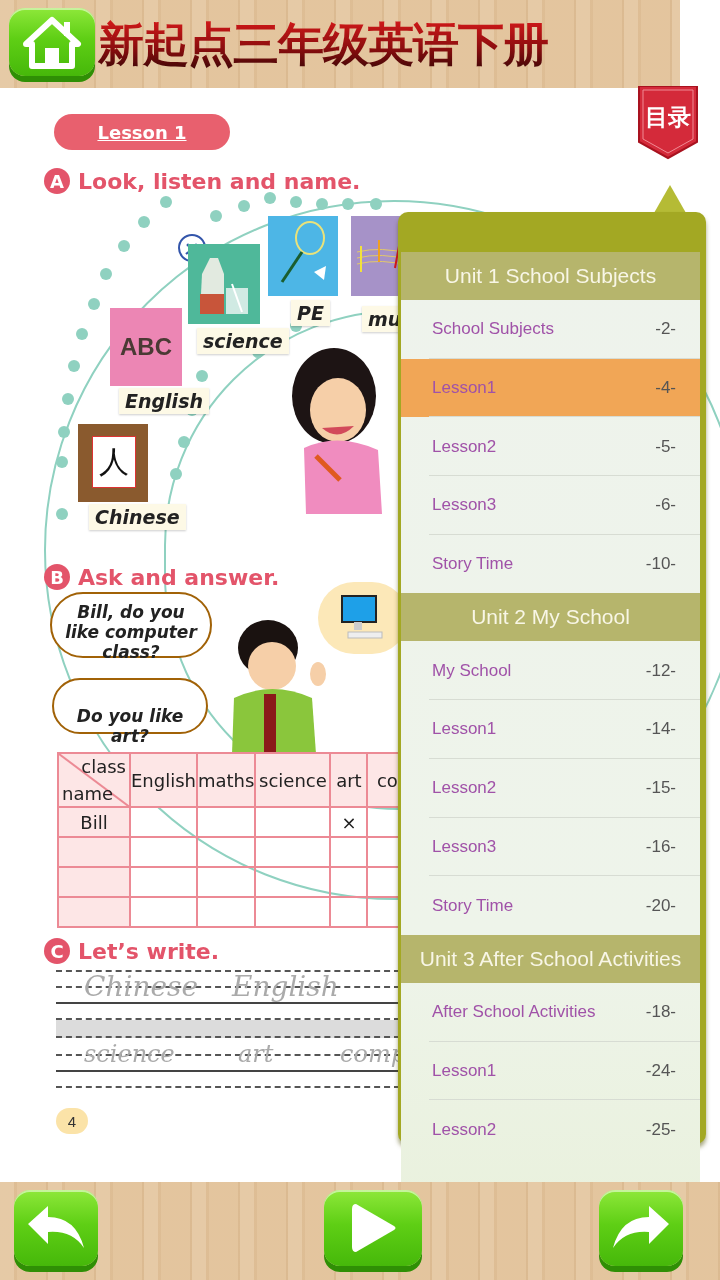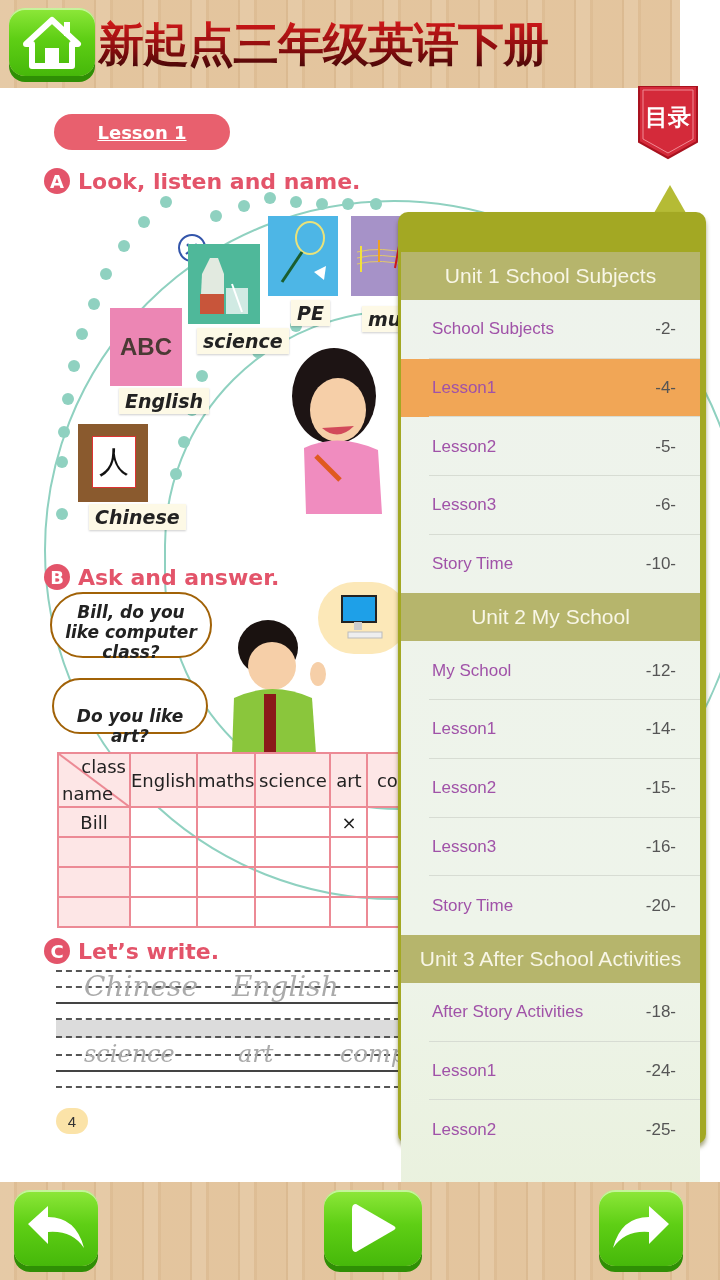--- a/index.html
+++ b/index.html
@@ -328,21 +328,21 @@
       <span class="lbl">Lesson3</span>
       <span class="pg">-16-</span>
     </div>
     <div class="toc-row last">
       <span class="lbl">Story Time</span>
       <span class="pg">-20-</span>
     </div>
 
     <div class="unit-hdr">Unit 3 After School Activities</div>
     <div class="toc-row">
-      <span class="lbl">After Story Activities</span>
+      <span class="lbl">After School Activities</span>
       <span class="pg">-18-</span>
     </div>
     <div class="toc-row">
       <span class="lbl">Lesson1</span>
       <span class="pg">-24-</span>
     </div>
     <div class="toc-row last">
       <span class="lbl">Lesson2</span>
       <span class="pg">-25-</span>
     </div>

